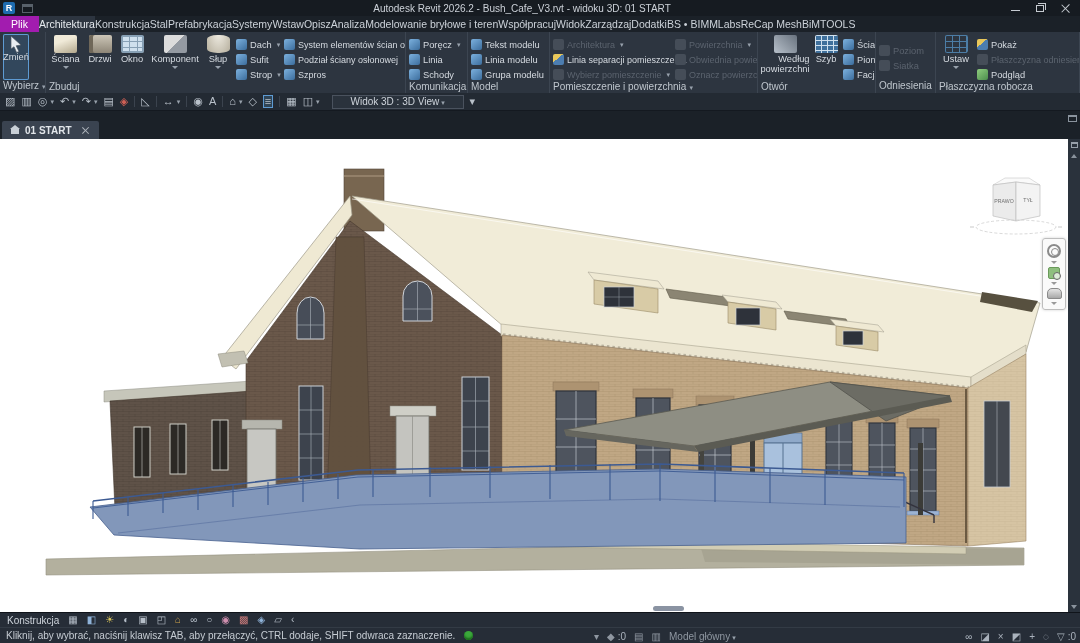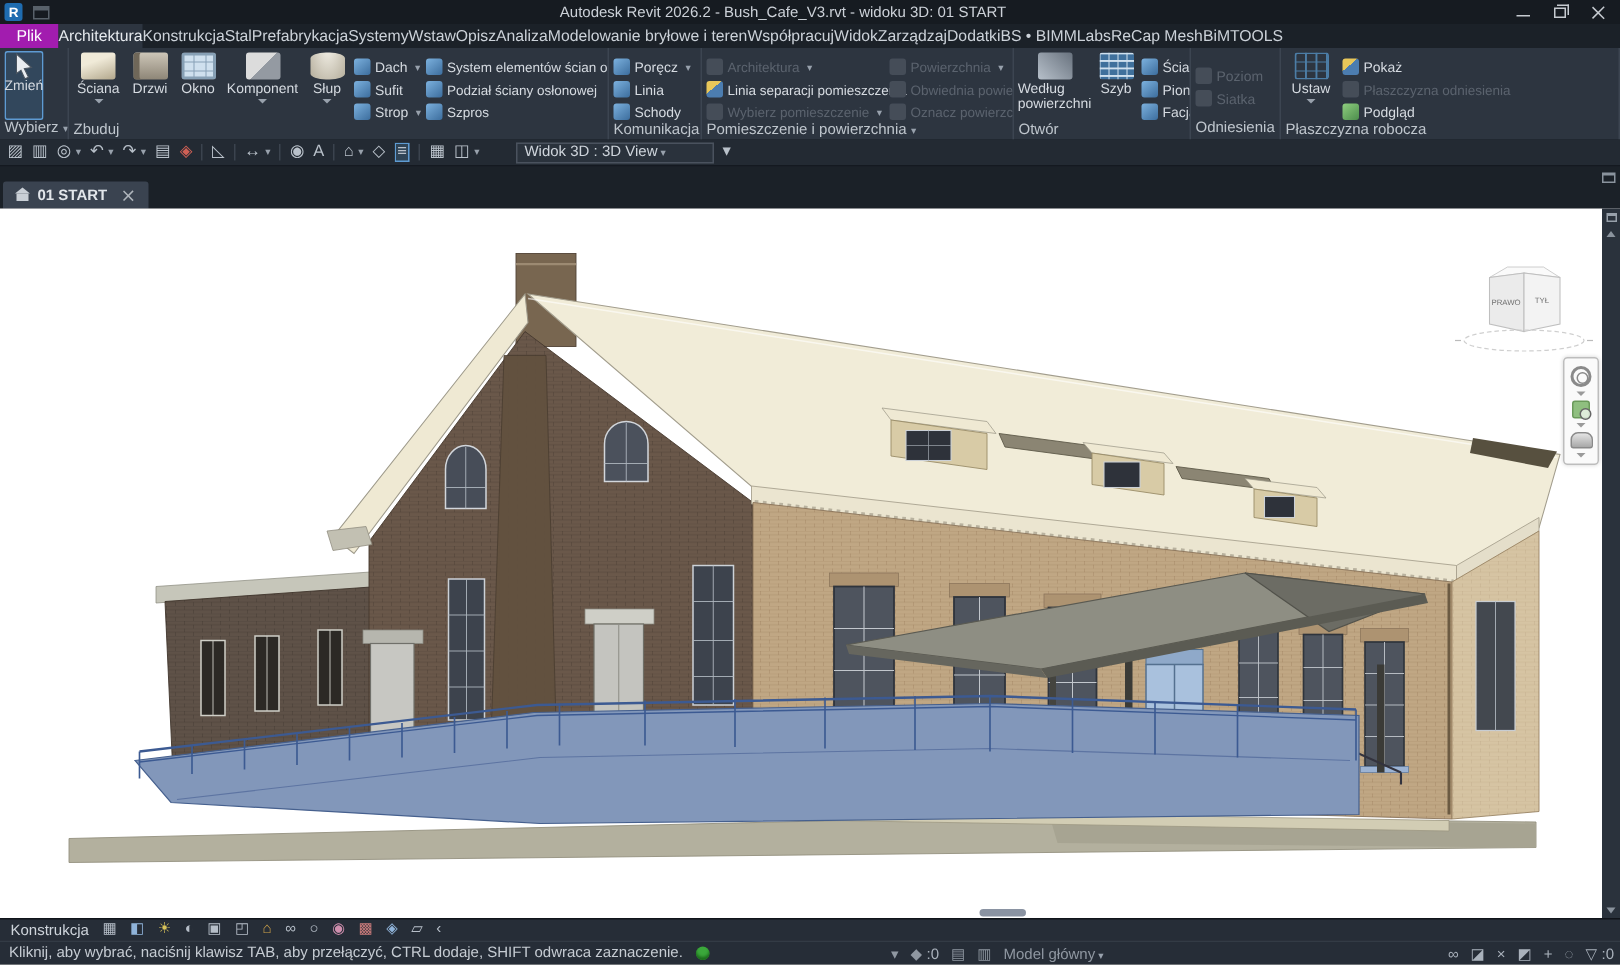--- a/index.html
+++ b/index.html
@@ -27,21 +27,21 @@
 .mtab.active{background:#2d3540;color:#e6eaee}
 .car::after{content:"▾";font-size:7px;color:#98a1ac;margin-left:2px}
 .gcar::after{content:"▾";font-size:7px;color:#98a1ac;margin-left:3px}
 
 
 .ribbon{height:61px;background:#2d3540;display:flex;color:#d6dbe1}
 .panel{border-right:1px solid #3c4551;display:flex;flex-direction:column;overflow:hidden;flex:none}
 .pbody{flex:1;display:flex;padding:2px 3px 0;gap:4px}
 .plabel{height:13px;line-height:12px;font-size:10px;color:#bfc6cd;white-space:nowrap;padding:0 3px}
 .p-select{width:46px}.p-build{width:360px}.p-circ{width:62px}.p-model{width:82px}.p-room{width:208px}.p-open{width:118px}.p-datum{width:60px}.p-work{flex:1}
-.bigbtn{display:flex;flex-direction:column;align-items:center;font-size:9.3px;line-height:1.05;text-align:left;padding-top:1px;border-radius:2px;flex:none}
+.bigbtn{display:flex;flex-direction:column;align-items:center;font-size:9.3px;line-height:1.05;text-align:right;padding-top:1px;border-radius:2px;flex:none}
 .bigbtn.sel{background:#32475c;box-shadow:inset 0 0 0 1px #5e9bd3}
 .bi{width:23px;height:18px;border-radius:2px;margin-bottom:2px;flex:none}
 .bi-wall{background:linear-gradient(160deg,#f0ead8 35%,#b2a78c)}
 .bi-door{background:linear-gradient(180deg,#cdc6b8,#8e8677);box-shadow:inset 4px 0 0 #6f6759}
 .bi-win{background:#cfe0ee;box-shadow:inset 0 0 0 2px #87a0b5;background-image:linear-gradient(#87a0b5 1px,transparent 1px),linear-gradient(90deg,#87a0b5 1px,transparent 1px);background-size:8px 6px}
 .bi-comp{background:linear-gradient(135deg,#dcdcdc 50%,#949aa2 50%)}
 .bi-col{background:radial-gradient(ellipse at 50% -20%,#f4f1e8,#b4ad9b);border-radius:45%/22%}
 .bi-face{background:linear-gradient(45deg,#b7c0ca,#68727e)}
 .bi-shaft{background:#3f709c;background-image:linear-gradient(#cfe0ee 1px,transparent 1px),linear-gradient(90deg,#cfe0ee 1px,transparent 1px);background-size:6px 5px}
 .bi-set{background:linear-gradient(180deg,#cfe3f5,#7fb2d9);box-shadow:inset 0 0 0 1px #4c7da6;background-image:linear-gradient(#4c7da6 1px,transparent 1px),linear-gradient(90deg,#4c7da6 1px,transparent 1px);background-size:7px 6px}
@@ -53,21 +53,21 @@
 .dis{color:#5b636e}
 .dis .mi{background:#454d58}
 .ucar{width:0;height:0;border-left:3px solid transparent;border-right:3px solid transparent;border-top:3px solid #98a1ac;margin-top:1px}
 
 
 .qat{height:18px;background:#232a33;display:flex;align-items:center;padding:0 5px;gap:6px;font-size:11px;color:#b9c1ca;border-bottom:1px solid #141920}
 .qi{display:flex;align-items:center;line-height:1;gap:1px}
 .qi.red{color:#d06055}
 .qi.hl{box-shadow:inset 0 0 0 1px #5e9bd3;background:#2f4456;padding:1px 2px}
 .qsep{width:1px;height:11px;background:#3b434e}
-.vsel{display:flex;align-items:center;justify-content:flex-start;background:#2a323c;border:1px solid #4a525e;height:14px;width:132px;padding:0 5px;font-size:10px;color:#ced4db;margin-left:18px}
+.vsel{display:flex;align-items:center;justify-content:center;background:#2a323c;border:1px solid #4a525e;height:14px;width:132px;padding:0 5px;font-size:10px;color:#ced4db;margin-left:6px}
 
 
 .tabbar{height:28px;background:#1b2128;display:flex;align-items:flex-end;padding-left:2px;position:relative}
 .vtab{height:18px;background:#3a4350;display:flex;align-items:center;gap:6px;padding:0 9px;font-size:10px;font-weight:bold;color:#e2e6ea;border-radius:2px 2px 0 0}
 .homeicon{width:8px;height:5px;background:#c9cfd6;position:relative;margin-top:3px}
 .homeicon::before{content:"";position:absolute;left:-1px;top:-4px;width:0;height:0;border-left:5px solid transparent;border-right:5px solid transparent;border-bottom:4px solid #c9cfd6}
 .tx{position:relative;width:8px;height:8px;opacity:.8;margin-left:4px}
 .tx::before,.tx::after{content:"";position:absolute;left:3.5px;top:0;width:1.2px;height:9px;background:#cdd2d8}
 .tx::before{transform:rotate(45deg)}.tx::after{transform:rotate(-45deg)}
 .baricon{position:absolute;right:3px;top:4px;width:9px;height:7px;border:1px solid #8a939d;border-top-width:2px}
@@ -223,20 +223,39 @@
             </div>
           <div class="sb">
               <span class="mi"></span>
               <span>Schody</span>
             </div>
         </div>
       </div>
       <div class="plabel">Komunikacja</div>
     </div>
 
+    <div class="panel p-model">
+      <div class="pbody">
+        <div class="smallcol">
+          <div class="sb">
+              <span class="mi"></span>
+              <span>Tekst modelu</span>
+            </div>
+          <div class="sb">
+              <span class="mi"></span>
+              <span>Linia modelu</span>
+            </div>
+          <div class="sb car">
+              <span class="mi"></span>
+              <span>Grupa modelu</span>
+            </div>
+        </div>
+      </div>
+      <div class="plabel">Model</div>
+    </div>
 
     <div class="panel p-room">
       <div class="pbody">
         <div class="smallcol" style="width:118px">
           <div class="sb f9 dis car">
               <span class="mi"></span>
               <span>Architektura</span>
             </div>
           <div class="sb f9">
               <span class="mi multi"></span>

